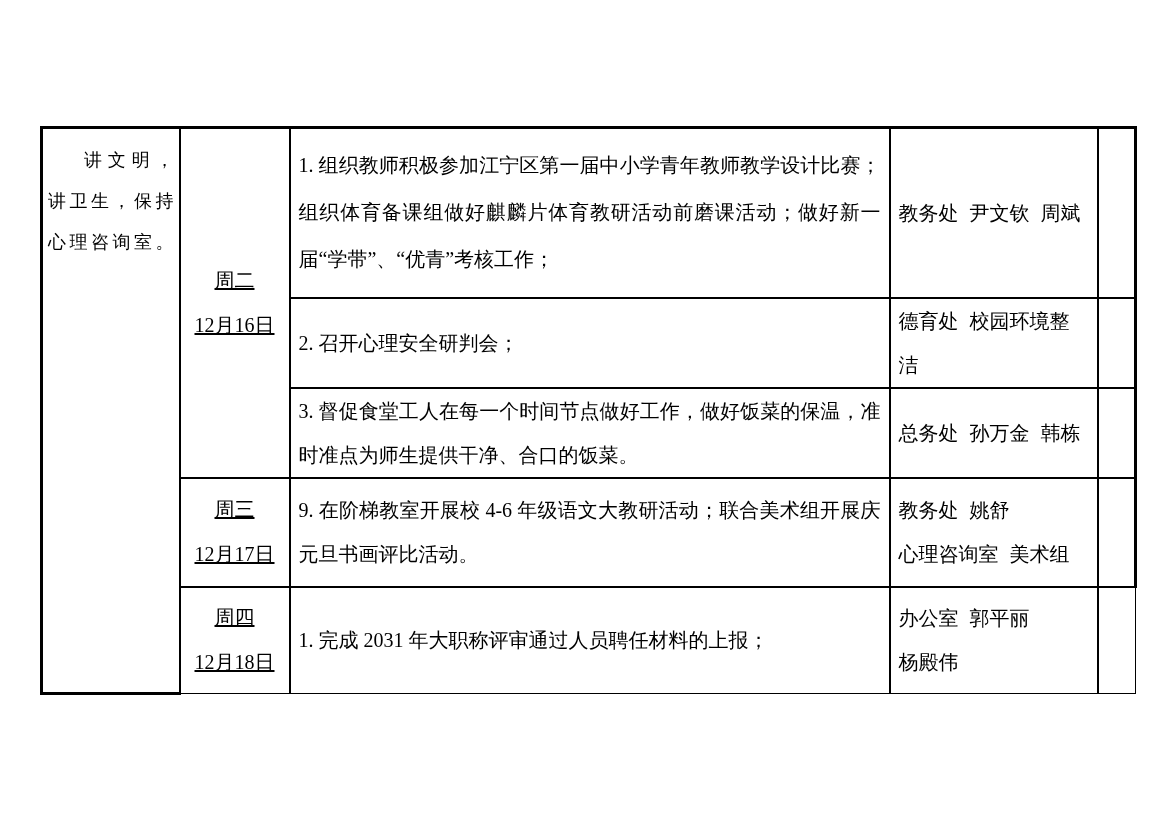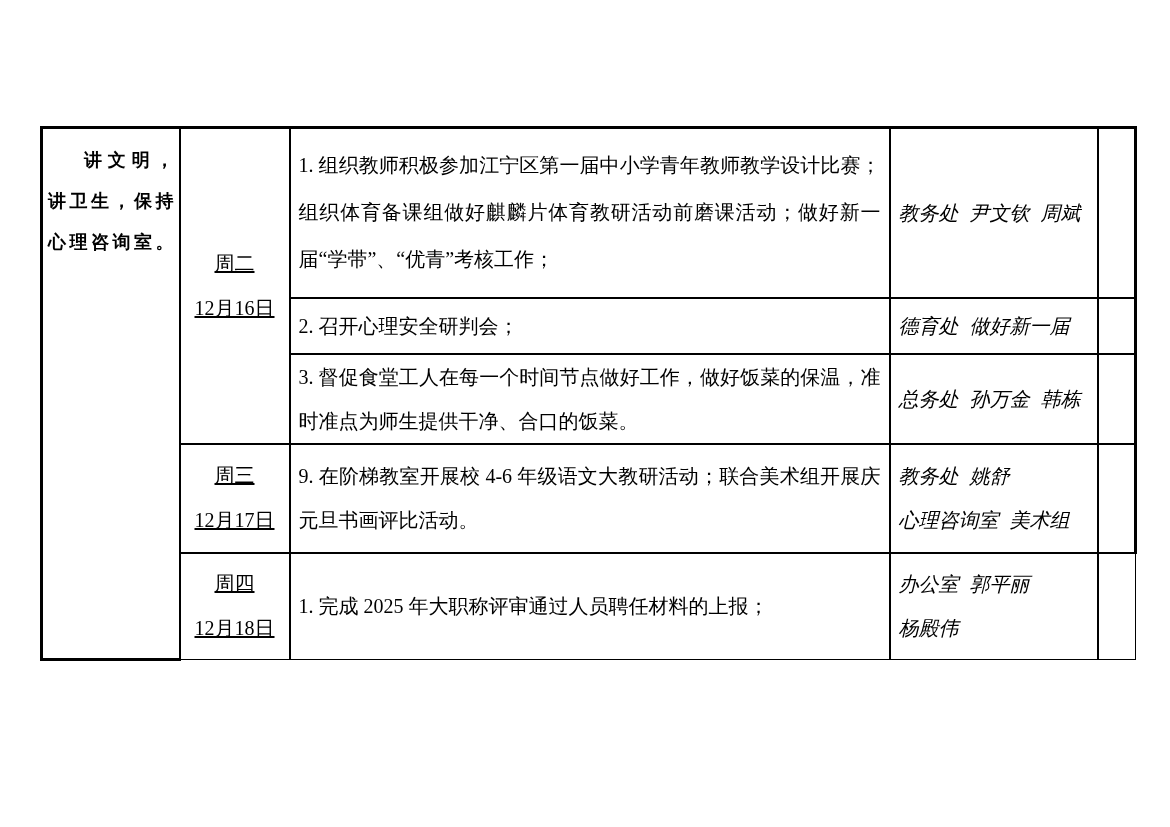--- a/index.html
+++ b/index.html
@@ -47,21 +47,20 @@
   .motto-cell {
     vertical-align: top;
     padding: 11px 5px 0 5px;
     font-size: 18px;
   }
   .motto-line {
     line-height: 41px;
     text-align: justify;
     text-align-last: justify;
     text-justify: inter-character;
-    font-weight: bold;
   }
   .motto-line.first {
     padding-left: 2em;
   }
   .day-cell {
     text-align: center;
     padding: 0 2px;
     text-decoration: underline;
   }
   .day-cell .day-line,
@@ -69,21 +68,20 @@
     line-height: 45px;
   }
   .task-cell {
     text-align: justify;
     text-justify: inter-character;
   }
   .task-cell.lh47 { line-height: 47px; }
   .owner-cell {
     word-spacing: 6px;
     line-height: 44px;
-    font-style: italic;
   }
   .blank-cell { padding: 0; }
 </style>
 </head>
 <body>
 
 <div class="page">
   <table class="schedule">
     <colgroup>
       <col style="width:138px">
@@ -111,21 +109,21 @@
           <div>教务处 尹文钦 周斌</div>
         </td>
         <td class="blank-cell b-top b-right"></td>
       </tr>
 
       <tr style="height:56px">
         <td class="task-cell">
           <span>2. 召开心理安全研判会；</span>
         </td>
         <td class="owner-cell">
-          <div>德育处 做好新一届</div>
+          <div>德育处 校园环境整洁</div>
         </td>
         <td class="blank-cell b-right"></td>
       </tr>
 
       <tr style="height:90px">
         <td class="task-cell">
           <span>3. 督促食堂工人在每一个时间节点做好工作，做好饭菜的保温，准时准点为师生提供干净、合口的饭菜。</span>
         </td>
         <td class="owner-cell">
           <div>总务处 孙万金 韩栋</div>
@@ -147,21 +145,21 @@
         </td>
         <td class="blank-cell b-right"></td>
       </tr>
 
       <tr style="height:107px">
         <td class="day-cell thin-bottom">
           <div class="day-line">周四</div>
           <div class="date-line">12月18日</div>
         </td>
         <td class="task-cell thin-bottom">
-          <span>1. 完成 2025 年大职称评审通过人员聘任材料的上报；</span>
+          <span>1. 完成 2031 年大职称评审通过人员聘任材料的上报；</span>
         </td>
         <td class="owner-cell thin-bottom">
           <div>办公室 郭平丽</div>
           <div>杨殿伟</div>
         </td>
         <td class="blank-cell thin-bottom thin-right"></td>
       </tr>
     </tbody>
   </table>
 </div>

